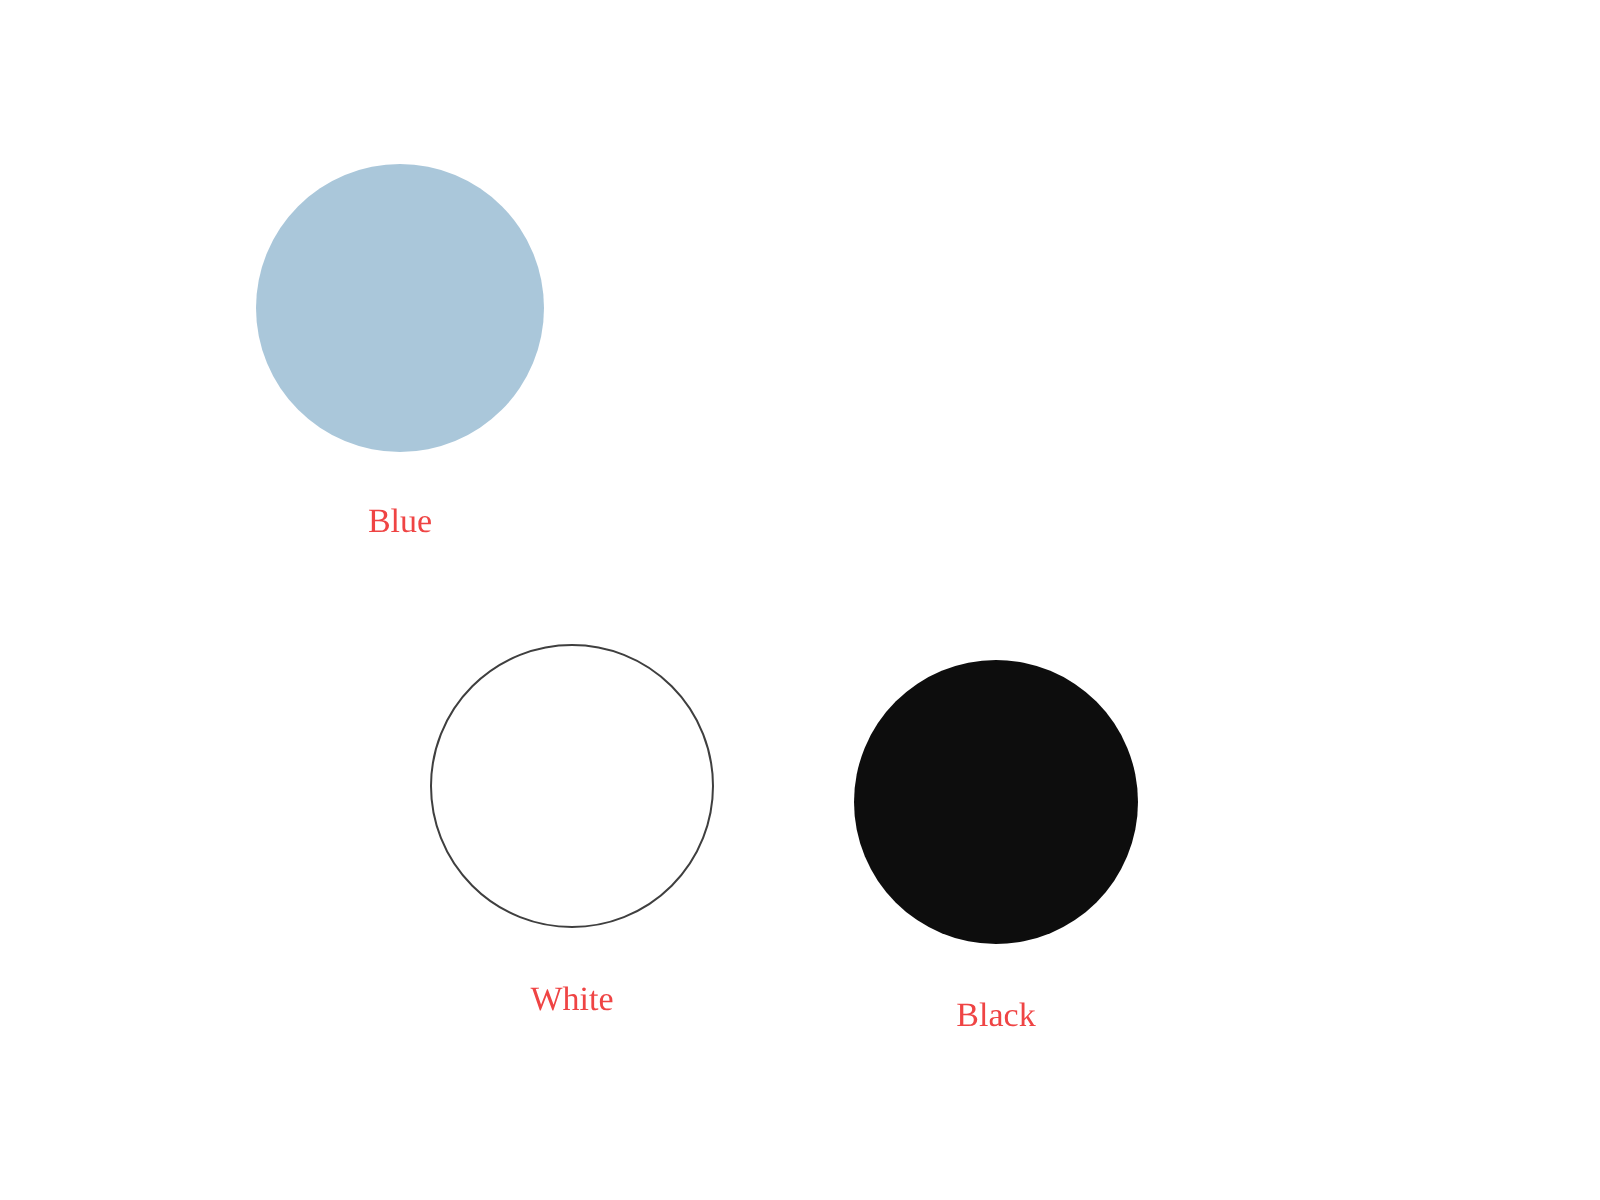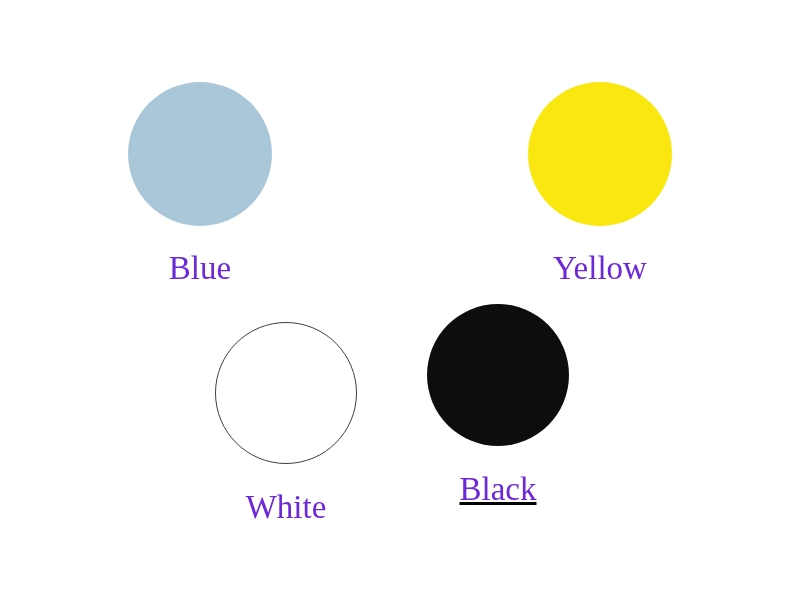--- a/index.html
+++ b/index.html
@@ -26,44 +26,44 @@
     display: flex;
     flex-direction: column;
     align-items: center;
   }
   .circle {
     border-radius: 50%;
     display: block;
   }
   .label {
     font-family: "Liberation Serif", "DejaVu Serif", serif;
-    font-size: 33px;
+    font-size: 17px;
     line-height: 1;
-    color: #6d28d9;
+    color: #ef4444;
     text-align: center;
     white-space: nowrap;
     font-weight: 400;
   }
 
   
   #swatch-blue   { left: 128px; top: 82px; }
   #swatch-red    { left: 329px; top: 82px; }
   #swatch-yellow { left: 528px; top: 82px; }
 
   #swatch-blue   .circle,
   #swatch-red    .circle,
   #swatch-yellow .circle { width: 144px; height: 144px; }
 
   #swatch-blue   .label,
   #swatch-red    .label,
   #swatch-yellow .label { margin-top: 26px; }
 
   
   #swatch-white { left: 215px; top: 322px; }
-  #swatch-black { left: 427px; top: 304px; text-decoration: underline; }
+  #swatch-black { left: 427px; top: 330px; }
 
   #swatch-white .circle,
   #swatch-black .circle { width: 142px; height: 142px; }
 
   #swatch-white .label,
   #swatch-black .label { margin-top: 27px; }
 
   #swatch-white .circle {
     border: 1px solid #3f3f3f;
   }
@@ -72,24 +72,20 @@
 <body>
 
 <div class="canvas" style="background: rgb(255, 255, 255);">
 
   <div class="swatch" id="swatch-blue">
     <div class="circle" style="background: rgb(170, 199, 218);"></div>
     <div class="label">Blue</div>
   </div>
 
 
-  <div class="swatch" id="swatch-yellow">
-    <div class="circle" style="background: rgb(250, 231, 15);"></div>
-    <div class="label">Yellow</div>
-  </div>
 
   <div class="swatch" id="swatch-white">
     <div class="circle" style="background: rgb(255, 255, 255); border: 1px solid rgb(63, 63, 63);"></div>
     <div class="label">White</div>
   </div>
 
   <div class="swatch" id="swatch-black">
     <div class="circle" style="background: rgb(13, 13, 13);"></div>
     <div class="label">Black</div>
   </div>

